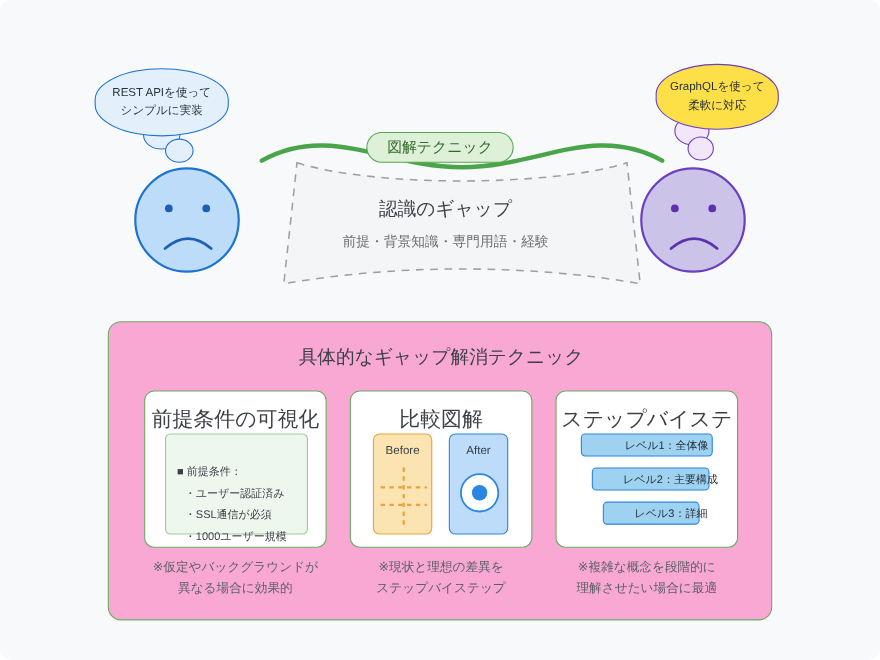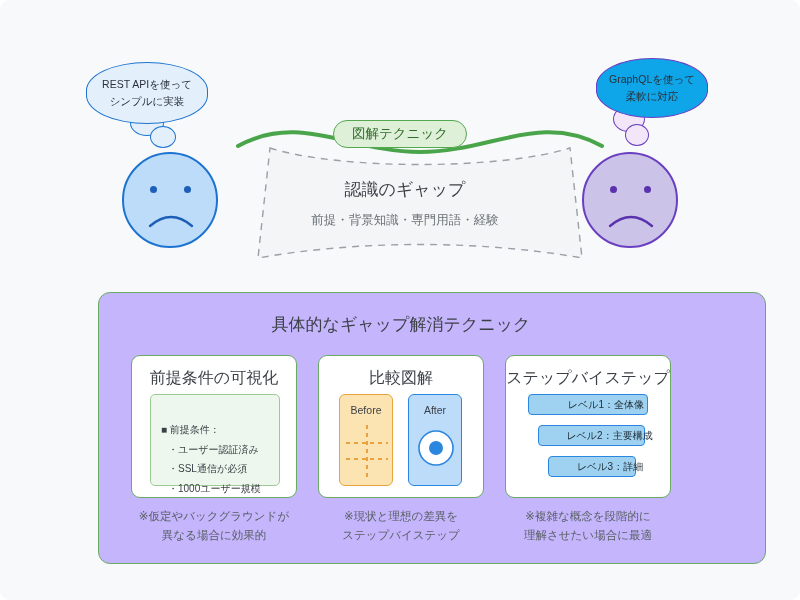--- a/index.html
+++ b/index.html
@@ -92,21 +92,21 @@
     left: 86px; top: 62px;
     width: 122px; height: 62px;
     background: #e3f0fc;
     border: 1.6px solid #1d74d0;
     color: #2b3038;
     font-size: 10.5px;
   }
   #bubble-right {
     left: 596px; top: 58px;
     width: 112px; height: 60px;
-    background: #0ea5e9;
+    background: #fde047;
     border: 1.6px solid #6a3fc0;
     color: #2b3038;
     font-size: 10.5px;
   }
   .bubble-tail {
     position: absolute;
     border-radius: 50%;
     box-sizing: border-box;
   }
   #tail-left-1 {
@@ -170,23 +170,23 @@
     align-items: center;
     justify-content: center;
     font-size: 13.5px;
     color: #2f6b2c;
   }
 
   
   #bottom-panel {
     position: absolute;
     left: 98px; top: 292px;
-    width: 668px; height: 272px;
-    box-sizing: border-box;
-    background: #c4b5fd;
+    width: 604px; height: 272px;
+    box-sizing: border-box;
+    background: #f9a8d4;
     border: 1.5px solid #6aab63;
     border-radius: 12px;
     text-decoration: underline;
   }
   #panel-title {
     position: absolute;
     left: 0; top: 20px;
     width: 604px;
     text-align: center;
     font-size: 17px;
@@ -204,21 +204,21 @@
     top: 62px;
   }
   #card-0 { left: 32px; }
   #card-1 { left: 219px; }
   #card-2 { left: 406px; }
   .card-title {
     position: absolute;
     left: 0; top: 12px;
     width: 100%;
     text-align: center;
-    font-size: 16px;
+    font-size: 19px;
     color: #3b3f46;
   }
   .card-caption {
     position: absolute;
     top: 214px;
     width: 210px;
     text-align: center;
     font-size: 11.5px;
     line-height: 1.65;
     color: #5a6066;

